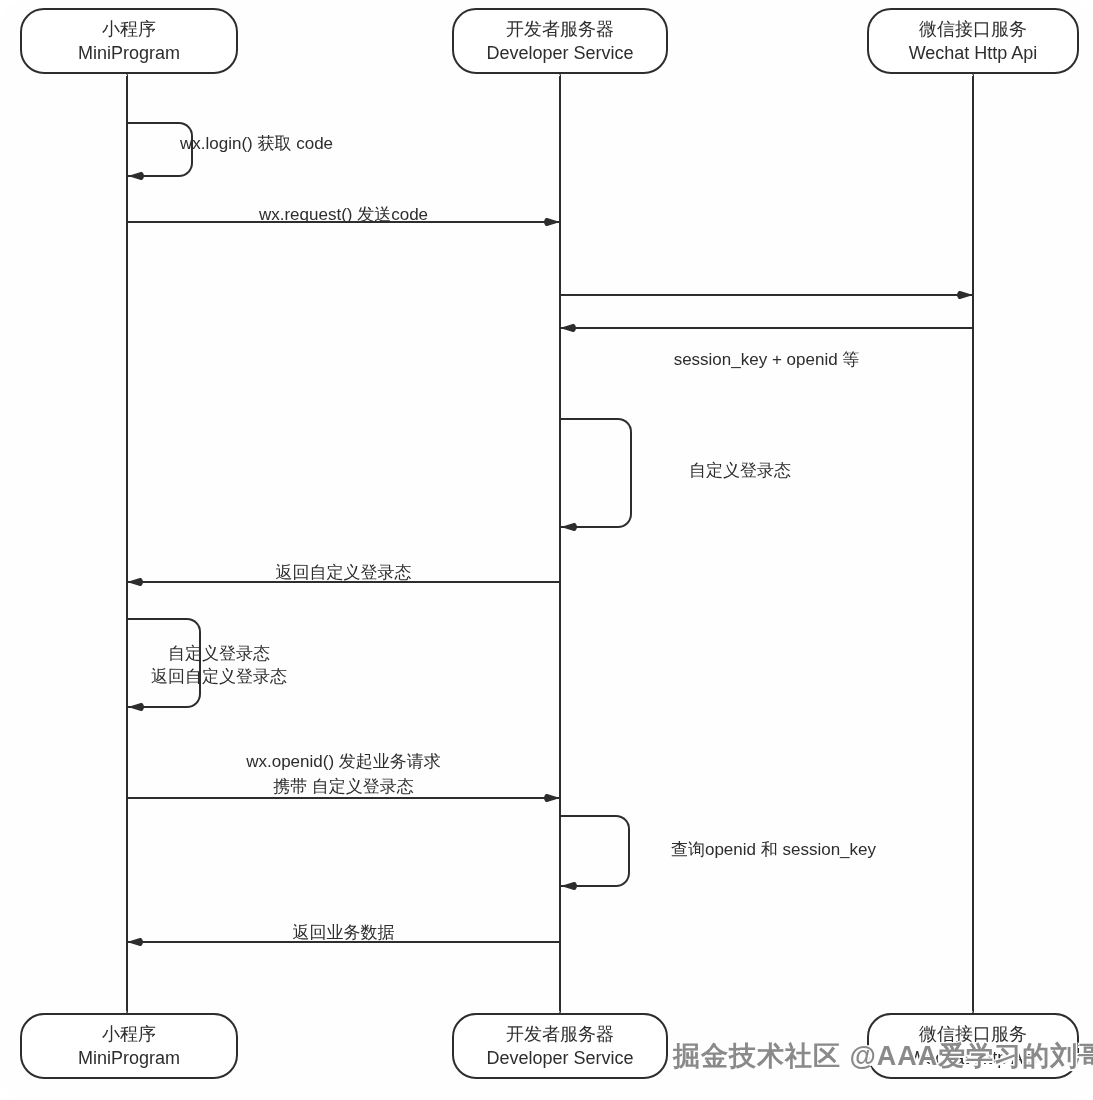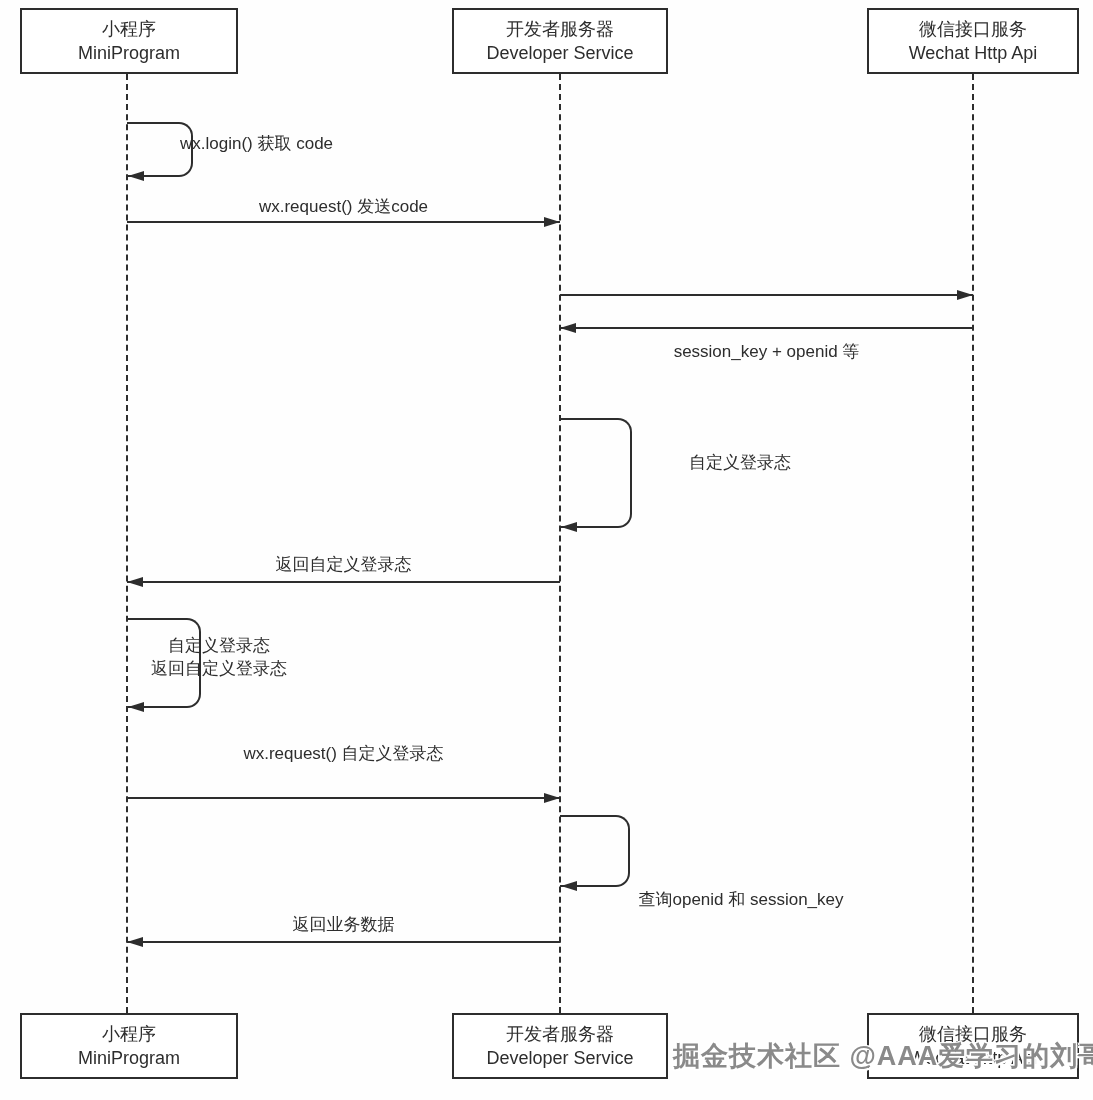--- a/index.html
+++ b/index.html
@@ -1,20 +1,20 @@
 <!DOCTYPE html>
 <html style="--line: #2d2d2d; --watermark: #8a8a8a; --background: #fefefe;"><head>
 <meta charset="utf-8">
 <style>
   :root {
     --line: #2d2d2d;
     --watermark: #8a8a8a;
     --background: #fefefe;
   }
-  * { margin:0; padding:0; box-sizing:border-box; }
+  * { margin:0; padding:0; box-sizing:border-box;border-radius:24px; }
   body {
     font-family: "Liberation Sans", "DejaVu Sans", sans-serif;
     background:#fff;
   }
   .stage {
     position:relative;
     width:1093px;
     height:1100px;
     background:var(--background);
     overflow:hidden;
@@ -65,21 +65,21 @@
     background:transparent;
     z-index:1;
   }
   .msg-label {
     position:absolute;
     font-size:17px;
     line-height:24px;
     white-space:nowrap;
     z-index:2;
   }
-  .center { text-align:center; }
+  .center { text-align:center;margin-top:8px; }
   .watermark {
     position:absolute;
     left:673px;
     top:1038px;
     font-size:27px;
     font-weight:700;
     letter-spacing:1px;
     color:var(--watermark);
     white-space:nowrap;
     z-index:5;
@@ -133,27 +133,28 @@
 
   <div class="msg-label center" style="left:127px; top:553px; width:433px;">返回自定义登录态</div>
   <div class="msg-line" style="left:127px; top:581px; width:433px;"></div>
   <span class="head left" style="left:127px; top:577px;"></span>
 
   <div class="selfloop" style="left:127px; top:618px; width:74px; height:90px;"></div>
   <span class="head left" style="left:128px; top:702px;"></span>
   <div class="msg-label center" style="left:139px; top:634px; width:160px;">自定义登录态</div>
   <div class="msg-label center" style="left:139px; top:657px; width:160px;">返回自定义登录态</div>
 
-  <div class="msg-label center" style="left:127px; top:742px; width:433px;">wx.request() 自定义登录态</div>
+  <div class="msg-label center" style="left:127px; top:742px; width:433px;">wx.openid() 发起业务请求</div>
+  <div class="msg-label center" style="left:127px; top:767px; width:433px;">携带 自定义登录态</div>
   <div class="msg-line" style="left:127px; top:797px; width:433px;"></div>
   <span class="head right" style="left:544px; top:793px;"></span>
 
   <div class="selfloop" style="left:560px; top:815px; width:70px; height:72px;"></div>
   <span class="head left" style="left:561px; top:881px;"></span>
-  <div class="msg-label center" style="left:606px; top:888px; width:270px;">查询openid 和 session_key</div>
+  <div class="msg-label center" style="left:606px; top:830px; width:270px;text-align:right;">查询openid 和 session_key</div>
 
   <div class="msg-label center" style="left:127px; top:913px; width:433px;">返回业务数据</div>
   <div class="msg-line" style="left:127px; top:941px; width:433px;"></div>
   <span class="head left" style="left:127px; top:937px;"></span>
 
   <div class="actor-box" style="left:20px; top:1013px; width:218px;">
     <div>小程序</div>
     <div>MiniProgram</div>
   </div>
   <div class="actor-box" style="left:452px; top:1013px; width:216px;">

